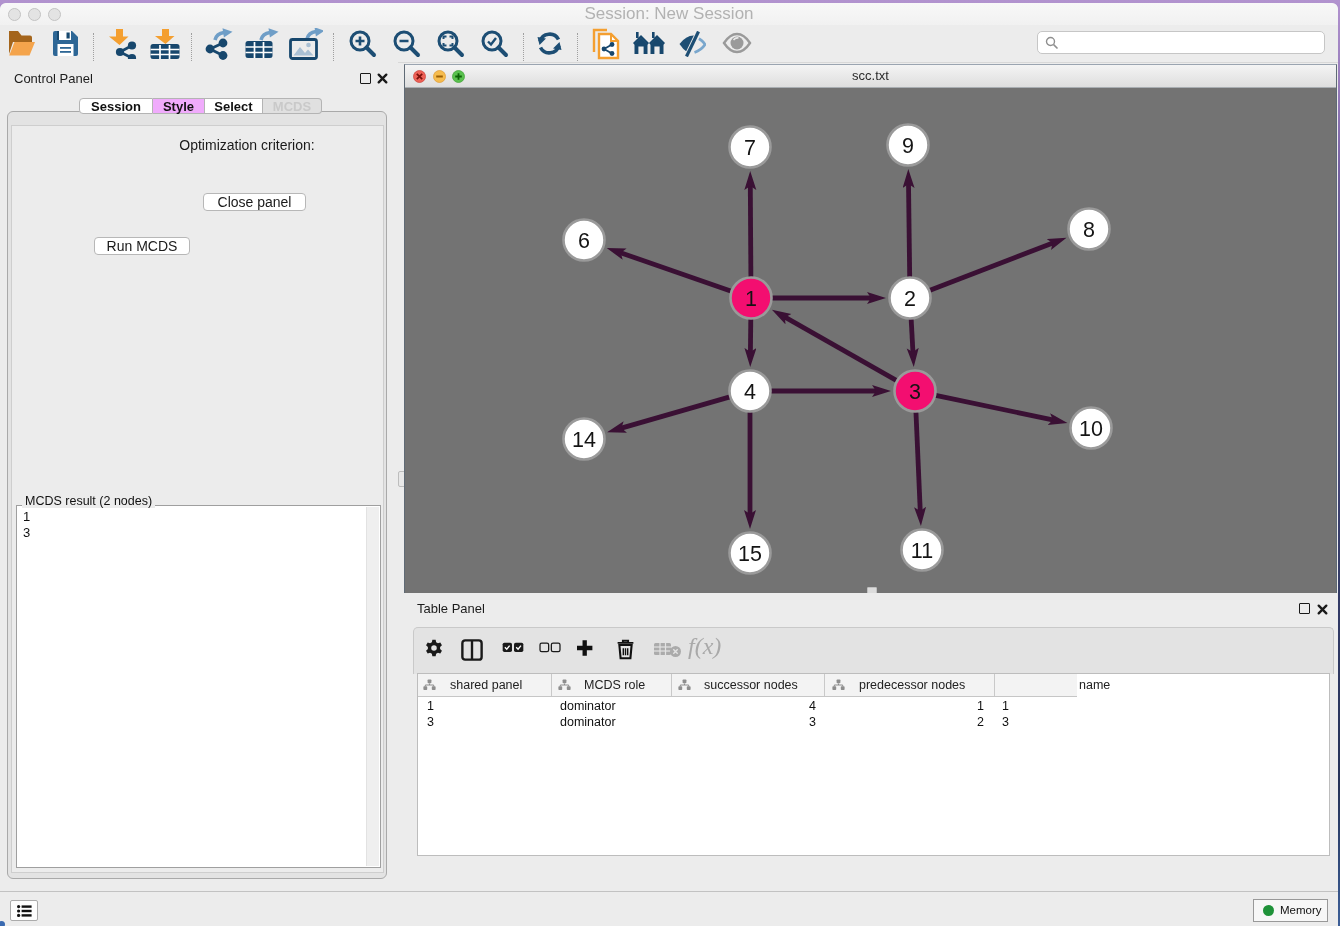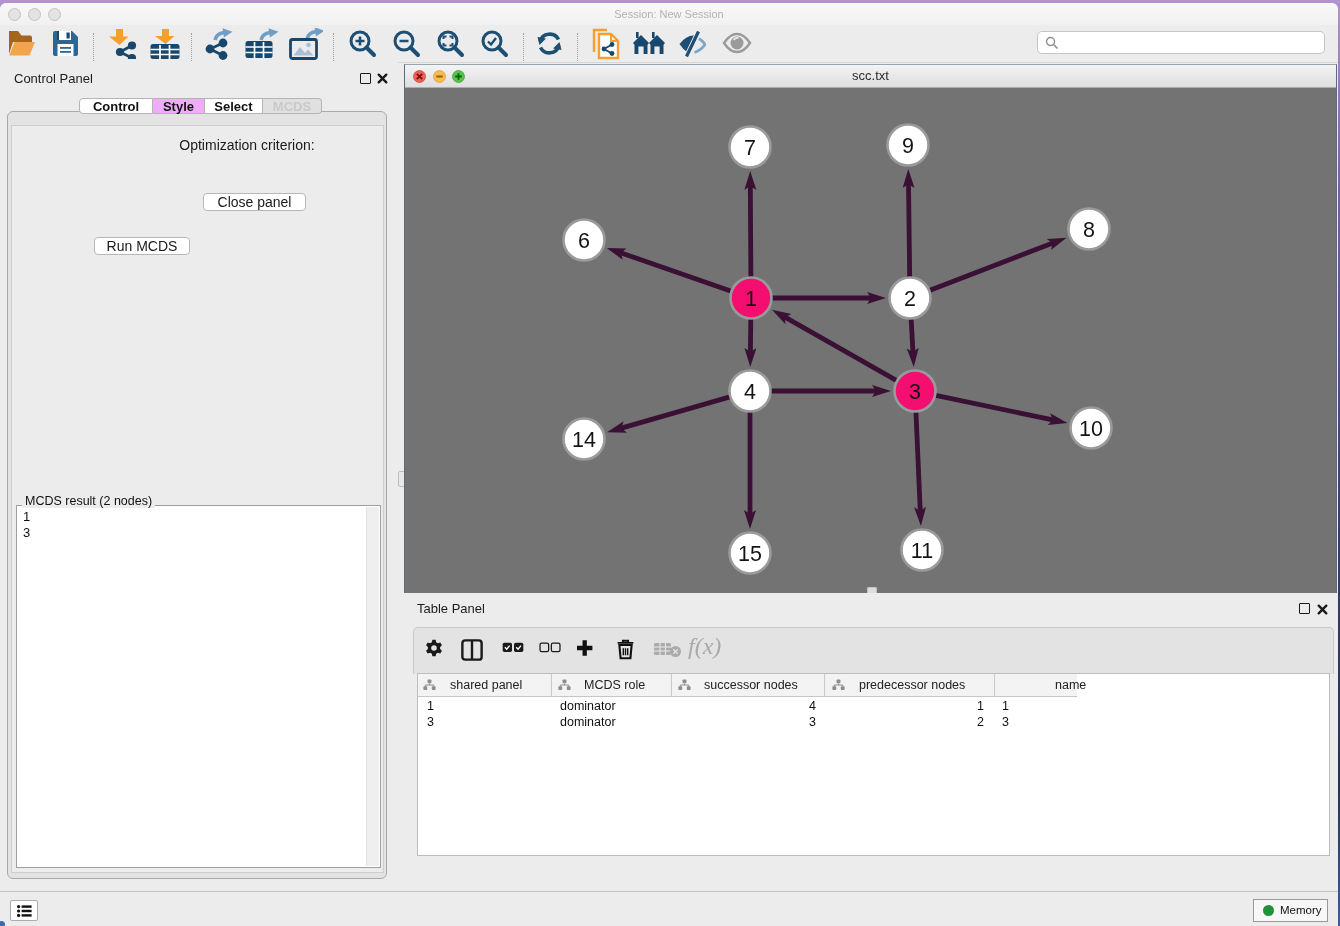--- a/index.html
+++ b/index.html
@@ -12,21 +12,21 @@
 .sep{position:absolute;top:8px;height:28px;width:0;border-left:1px dotted #9f9f9f;}
 .icon{position:absolute;top:29px;}
 </style>
 </head>
 <body>
 <div id="win">
 <div class="abs" style="left:0;top:0;width:1338px;height:22px;background:linear-gradient(#f8f8f8,#f1f1f1);border-bottom:1px solid #c9c9c9;border-radius:6px 6px 0 0;">
   <div class="abs" style="left:8px;top:4.5px;width:11px;height:11px;border-radius:50%;background:#e3e3e3;border:1px solid #c3c3c3;"></div>
   <div class="abs" style="left:28px;top:4.5px;width:11px;height:11px;border-radius:50%;background:#e3e3e3;border:1px solid #c3c3c3;"></div>
   <div class="abs" style="left:48px;top:4.5px;width:11px;height:11px;border-radius:50%;background:#e3e3e3;border:1px solid #c3c3c3;"></div>
-  <div class="abs" style="left:0;top:0;width:1338px;height:22px;line-height:22px;text-align:center;font-size:11px;color:#b2b2b2;">Session: New Session</div>
+  <div class="abs" style="left:0;top:0;width:1338px;height:22px;line-height:22px;text-align:center;font-size:17px;color:#b2b2b2;">Session: New Session</div>
 </div>
 <div class="abs" style="left:0;top:22px;width:1338px;height:37px;background:#ececec;border-bottom:1px solid #d8d8d8;">
 <div class="sep" style="left:93px;"></div>
 <div class="sep" style="left:191px;"></div>
 <div class="sep" style="left:333px;"></div>
 <div class="sep" style="left:523px;"></div>
 <div class="sep" style="left:577px;"></div>
 <svg class="icon" style="left:6px;top:5px" width="32" height="28" viewBox="0 0 32 28">
  <path fill="#a4651c" d="M3 1 h9 l3.5 4.5 H24 q2 0 2 2 V12 H7 L3 24 Z"></path>
  <path fill="#f4a44c" d="M8.5 12 H29 L23.5 25.5 H3.2 Z"></path>
@@ -176,21 +176,21 @@
 </div>
 <div class="abs" style="left:0;top:59px;width:398px;height:829px;background:#ececec;">
  <div class="abs" style="left:14px;top:9px;font-size:13px;color:#1c1c1c;">Control Panel</div>
  <div class="abs" style="left:360px;top:11px;width:9px;height:9px;border:1.6px solid #1a1a1a;border-radius:1px;"></div>
  <svg class="abs" style="left:377px;top:11px" width="11" height="11" viewBox="0 0 13 13">
         <path d="M2 2 L11 11 M11 2 L2 11" stroke="#1a1a1a" stroke-width="2.8" stroke-linecap="round"></path>
       </svg>
  <div class="abs" style="left:7px;top:49px;width:378px;height:766px;background:#e3e3e3;border:1px solid #a9a9a9;border-radius:6px;"></div>
  <div class="abs" style="left:11px;top:63px;width:371px;height:746px;background:#ececec;border:1px solid #cecece;"></div>
  <div class="abs" style="left:79px;top:36px;height:16px;display:flex;font-size:13px;">
-  <div style="width:72px;background:#fff;border:1px solid #b4b4b4;border-radius:4px 0 0 4px;text-align:center;line-height:16px;color:#111;font-weight:bold;">Control</div>
+  <div style="width:72px;background:#fff;border:1px solid #b4b4b4;border-radius:4px 0 0 4px;text-align:center;line-height:16px;color:#111;font-weight:bold;">Session</div>
   <div style="width:51px;background:#f0abfc;border:1px solid #b4b4b4;border-left:none;text-align:center;line-height:16px;color:#111;font-weight:bold;">Style</div>
   <div style="width:57px;background:#fff;border:1px solid #b4b4b4;border-left:none;text-align:center;line-height:16px;color:#111;font-weight:bold;">Select</div>
   <div style="width:58px;background:#e0e0e0;border:1px solid #b4b4b4;border-left:none;border-radius:0 4px 4px 0;text-align:center;line-height:16px;color:#c9c9c9;font-weight:bold;">MCDS</div>
  </div>
  <div class="abs" style="left:0;top:75px;width:398px;text-align:center;font-size:14px;color:#1a1a1a;margin-left:48px;">Optimization criterion:</div>
  <div class="abs" style="left:94px;top:131px;width:94px;height:16px;background:#fff;border:1px solid #b7b7b7;border-radius:4px;text-align:center;font-size:14px;line-height:16px;color:#1a1a1a;margin-top:44px;">Run MCDS</div>
  <div class="abs" style="left:203px;top:131px;width:101px;height:16px;background:#fff;border:1px solid #b7b7b7;border-radius:4px;text-align:center;font-size:14px;line-height:16px;color:#1a1a1a;">Close panel</div>
  <div class="abs" style="left:16px;top:443px;width:363px;height:361px;border:1px solid #9f9f9f;background:#fff;">
   <div class="abs" style="right:1px;top:1px;width:12px;height:359px;background:#efefef;border-left:1px solid #e2e2e2;"></div>
   <div class="abs" style="left:6px;top:3px;font-size:13px;color:#111;">1</div>
@@ -342,21 +342,21 @@
   <div class="abs" style="left:286px;top:4px;font-size:12.5px;color:#222;">successor nodes</div>
   <div class="abs" style="left:406px;top:0;width:0;height:22px;border-left:1px solid #c9c9c9;"></div>
   <svg class="abs" style="left:414px;top:5px" width="13" height="12" viewBox="0 0 13 12">
           <rect x="4.6" y="0.5" width="3.8" height="3.8" rx="0.8" fill="#8d8d8d"></rect>
           <rect x="0.4" y="7.3" width="3.8" height="3.8" rx="0.8" fill="#8d8d8d"></rect>
           <rect x="8.8" y="7.3" width="3.8" height="3.8" rx="0.8" fill="#8d8d8d"></rect>
           <path d="M6.5 4.5 V6 M2.3 7.3 V6 H10.7 V7.3" fill="none" stroke="#8d8d8d" stroke-width="1"></path>
         </svg>
   <div class="abs" style="left:441px;top:4px;font-size:12.5px;color:#222;">predecessor nodes</div>
   <div class="abs" style="left:576px;top:0;width:0;height:22px;border-left:1px solid #c9c9c9;"></div>
-  <div class="abs" style="left:599px;top:4px;font-size:12.5px;color:#222;padding-left:38px;">name</div>
+  <div class="abs" style="left:623px;top:4px;font-size:12.5px;color:#222;padding-left:38px;">name</div>
   <div class="abs" style="left:9px;top:25px;font-size:12.5px;color:#111;">1</div>
   <div class="abs" style="left:142px;top:25px;font-size:12.5px;color:#111;">dominator</div>
   <div class="abs" style="left:340px;top:25px;width:58px;text-align:right;font-size:12.5px;color:#111;">4</div>
   <div class="abs" style="left:500px;top:25px;width:66px;text-align:right;font-size:12.5px;color:#111;">1</div>
   <div class="abs" style="left:584px;top:25px;font-size:12.5px;color:#111;">1</div>
   <div class="abs" style="left:9px;top:41px;font-size:12.5px;color:#111;">3</div>
   <div class="abs" style="left:142px;top:41px;font-size:12.5px;color:#111;">dominator</div>
   <div class="abs" style="left:340px;top:41px;width:58px;text-align:right;font-size:12.5px;color:#111;">3</div>
   <div class="abs" style="left:500px;top:41px;width:66px;text-align:right;font-size:12.5px;color:#111;">2</div>
   <div class="abs" style="left:584px;top:41px;font-size:12.5px;color:#111;">3</div>

